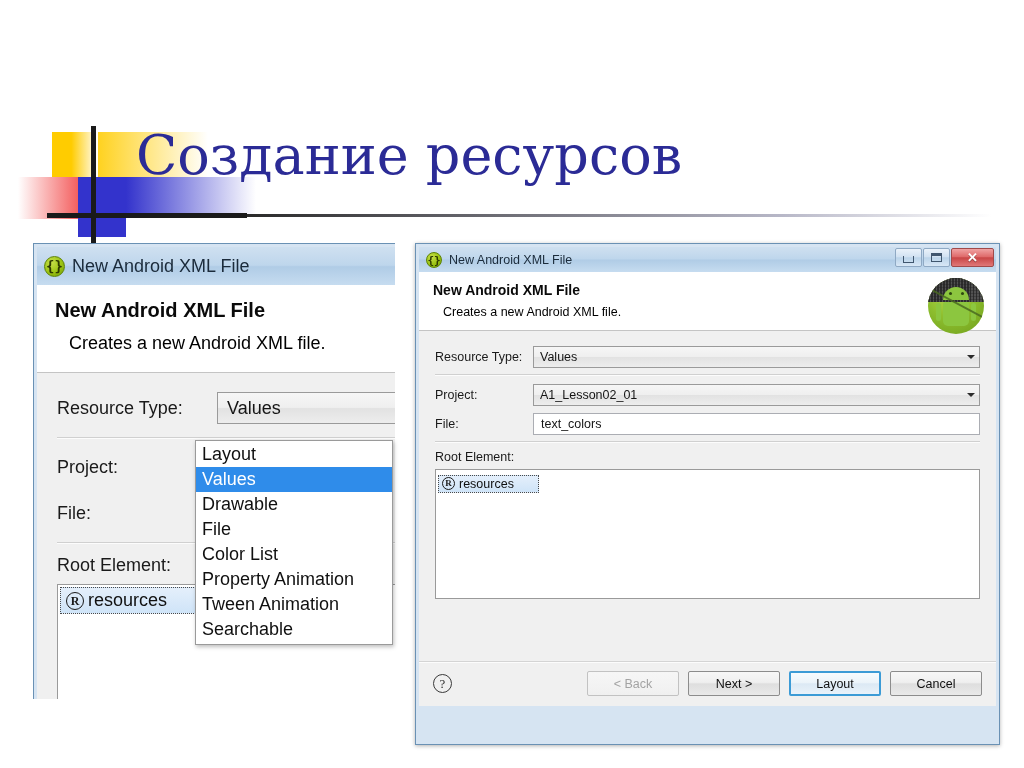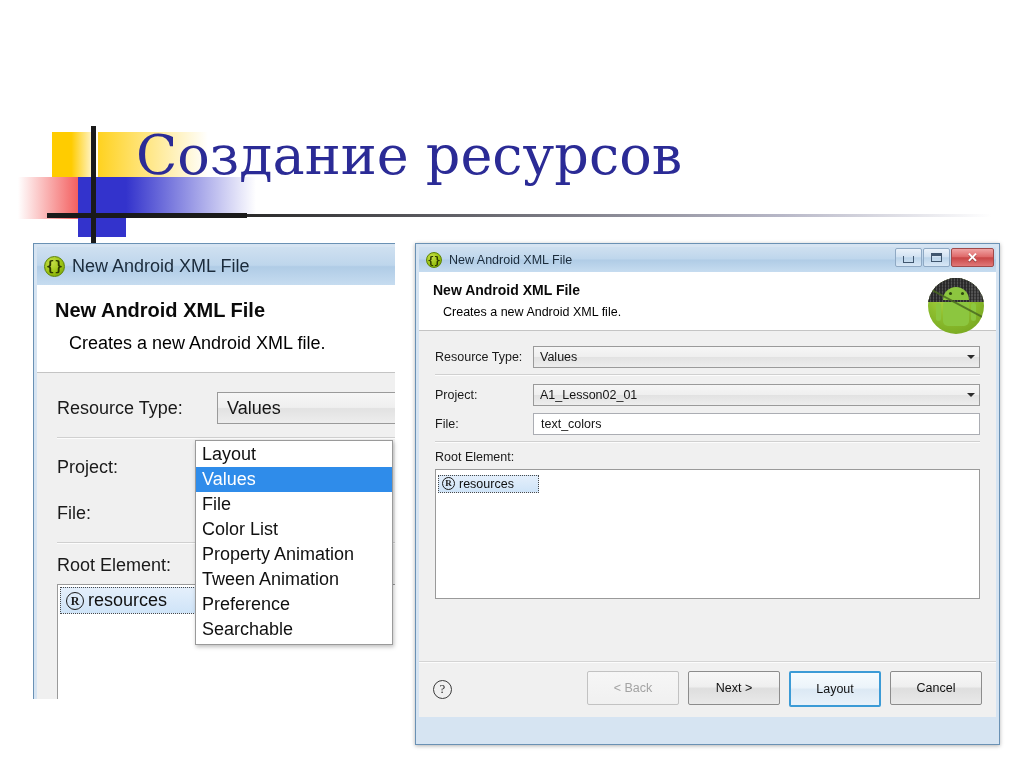--- a/index.html
+++ b/index.html
@@ -381,21 +381,21 @@
   .wbtn {
     min-width: 92px;
     height: 25px;
     border: 1px solid #8C8C8C;
     border-radius: 2px;
     background: linear-gradient(to bottom, #F7F7F7 0%, #EFEFEF 45%, #DEDEDE 52%, #E9E9E9 100%);
     font-size: 12.5px;
     color: #111111;
     display: flex; align-items: center; justify-content: center;
     box-sizing: border-box;
-    padding: 16px 8px;
+    padding: 7px 8px;
   }
   .wbtn.disabled {
     color: #A3A3A3;
     border-color: #C2C2C2;
     background: linear-gradient(to bottom, #F6F6F6 0%, #F0F0F0 100%);
   }
   .wbtn.default {
     border: 2px solid #3C9BD6;
     background: linear-gradient(to bottom, #F6FBFE 0%, #ECF4FA 45%, #DCE9F4 52%, #E9F2FA 100%);
   }
@@ -524,25 +524,25 @@
         </div>
 
       </div>
     </div>
   </div>
 </div>
 
 <div id="resource-type-popup">
   <div class="popup-item">Layout</div>
   <div class="popup-item selected">Values</div>
+  <div class="popup-item">Drawable</div>
   <div class="popup-item">File</div>
   <div class="popup-item">Color List</div>
   <div class="popup-item">Property Animation</div>
   <div class="popup-item">Tween Animation</div>
-  <div class="popup-item">Preference</div>
   <div class="popup-item">Searchable</div>
 </div>
 
 <div id="right-dialog" class="win-dialog">
   <div class="win-frame">
 
     <div class="win-titlebar">
       <span class="xml-icon"></span>
       <span class="win-title-text">New Android XML File</span>
       <span class="win-controls">

